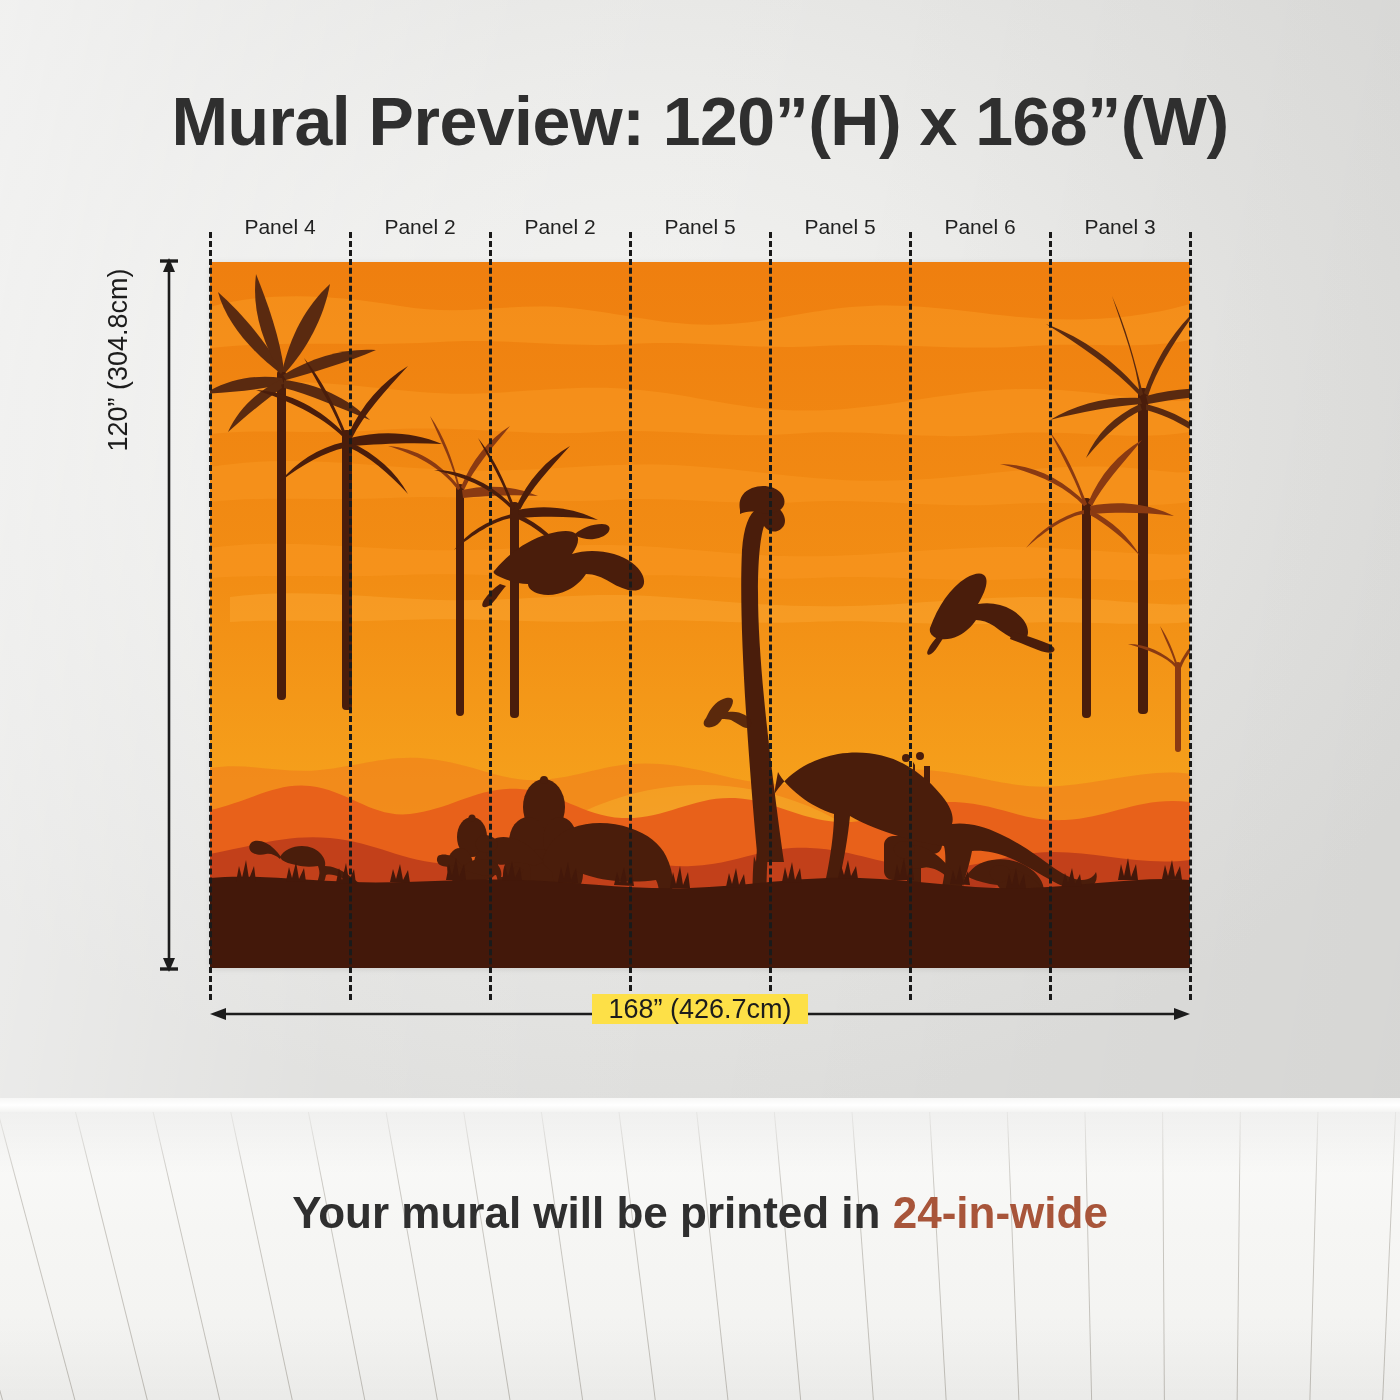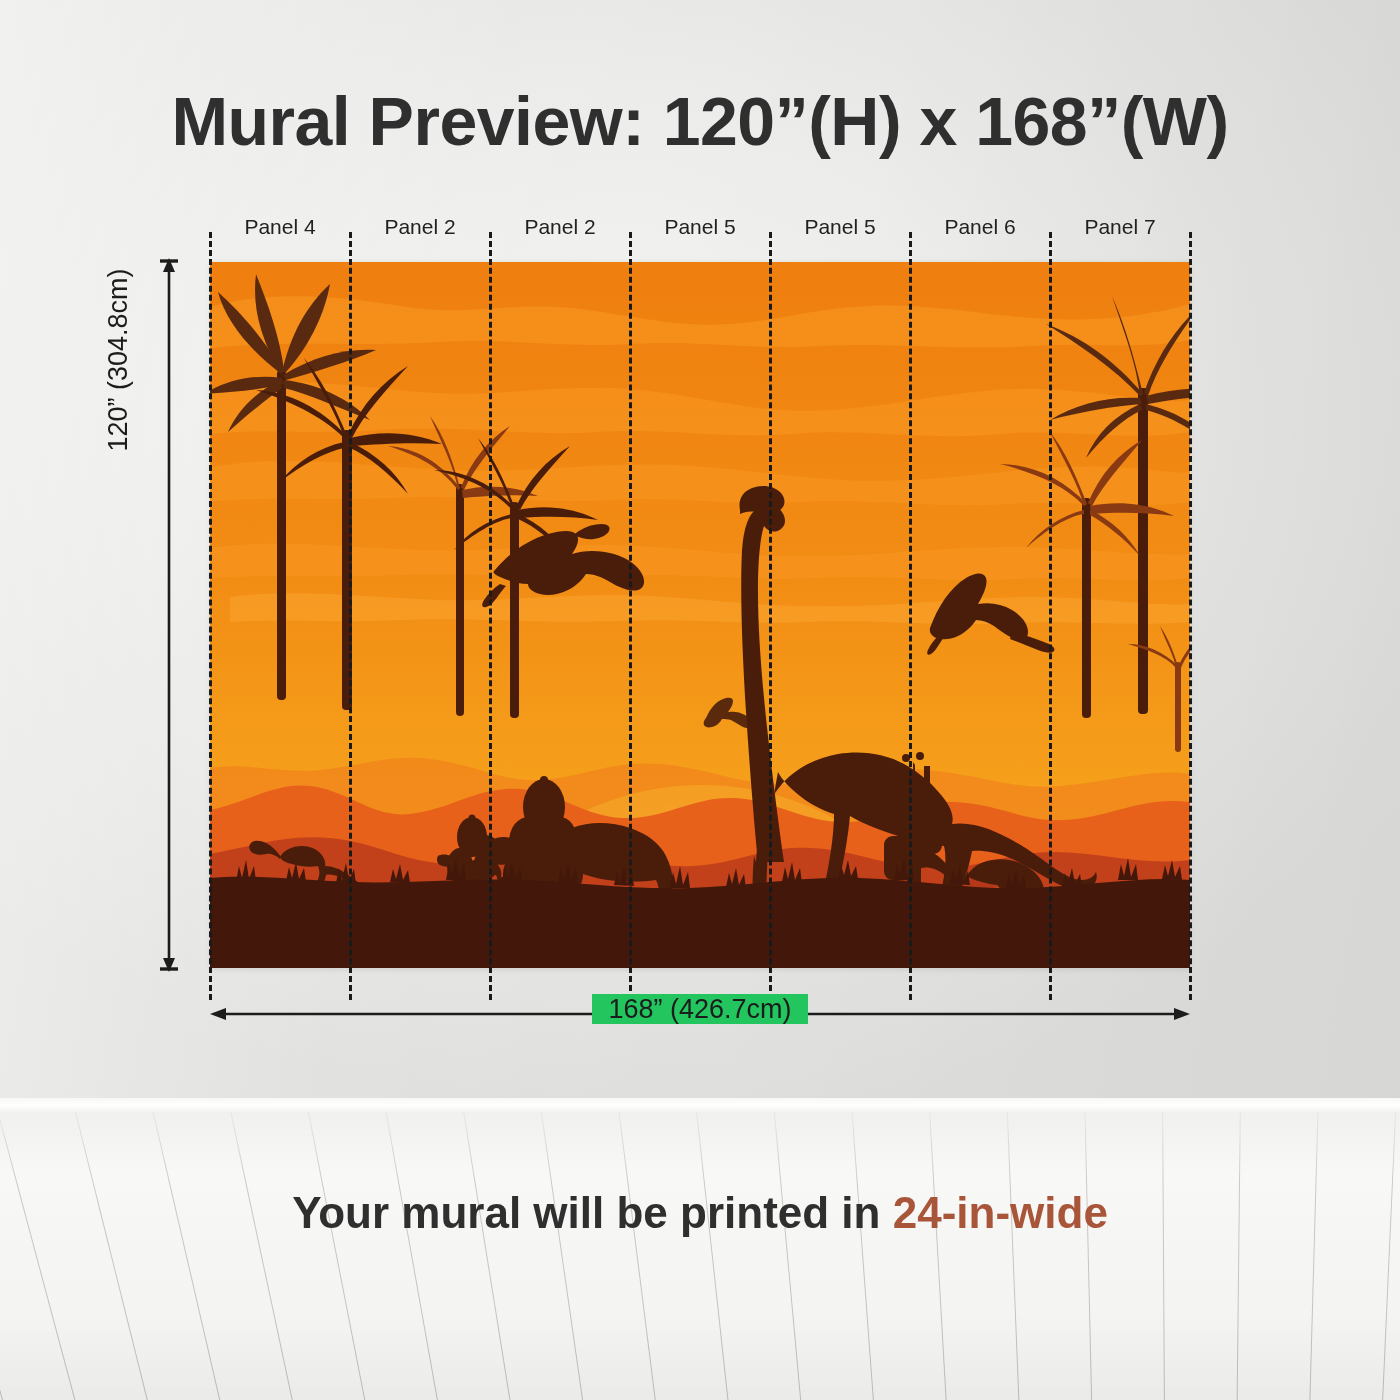--- a/index.html
+++ b/index.html
@@ -85,21 +85,21 @@
     text-align:center;
   }
   .dim-h{
     position:absolute;left:210px;top:1004px;width:980px;height:20px;
   }
   .dim-h-label{
     position:absolute;left:0;top:994px;width:1400px;text-align:center;
     font-size:27px;color:#1c1c1c;
   }
   .dim-h-label span{
-    background:#22c55e;padding:0 16px;text-align:center;
+    background:#fde047;padding:0 16px;text-align:center;
   }
 
   
   .caption{
     position:absolute;left:0;top:1185px;width:1400px;
     text-align:center;
     font-size:44px;font-weight:bold;color:#2f2f2f;
     line-height:1.28;
   }
   .caption .accent{color:#a8553a;}
@@ -492,21 +492,21 @@
       <div class="panel-line" style="left: 1048.5px; top: 232px; height: 768px;"></div>
       <div class="panel-line" style="left: 1188.5px; top: 232px; height: 768px;"></div>
     </div>
   <div id="panel-labels">
       <div class="panel-label" style="left: 210px; width: 140px;">Panel 4</div>
       <div class="panel-label" style="left: 350px; width: 140px;">Panel 2</div>
       <div class="panel-label" style="left: 490px; width: 140px;">Panel 2</div>
       <div class="panel-label" style="left: 630px; width: 140px;">Panel 5</div>
       <div class="panel-label" style="left: 770px; width: 140px;">Panel 5</div>
       <div class="panel-label" style="left: 910px; width: 140px;">Panel 6</div>
-      <div class="panel-label" style="left: 1050px; width: 140px;">Panel 7</div>
+      <div class="panel-label" style="left: 1050px; width: 140px;">Panel 3</div>
     </div>
 
   <div class="dim-v">
     <svg width="18" height="714" viewBox="0 0 18 714">
       <line x1="9" y1="8" x2="9" y2="706" stroke="#1c1c1c" stroke-width="2.6"></line>
       <polygon points="9,0 3,14 15,14" fill="#1c1c1c"></polygon>
       <polygon points="9,714 3,700 15,700" fill="#1c1c1c"></polygon>
       <line x1="0" y1="3" x2="18" y2="3" stroke="#1c1c1c" stroke-width="3.4"></line>
       <line x1="0" y1="711" x2="18" y2="711" stroke="#1c1c1c" stroke-width="3.4"></line>
     </svg>

